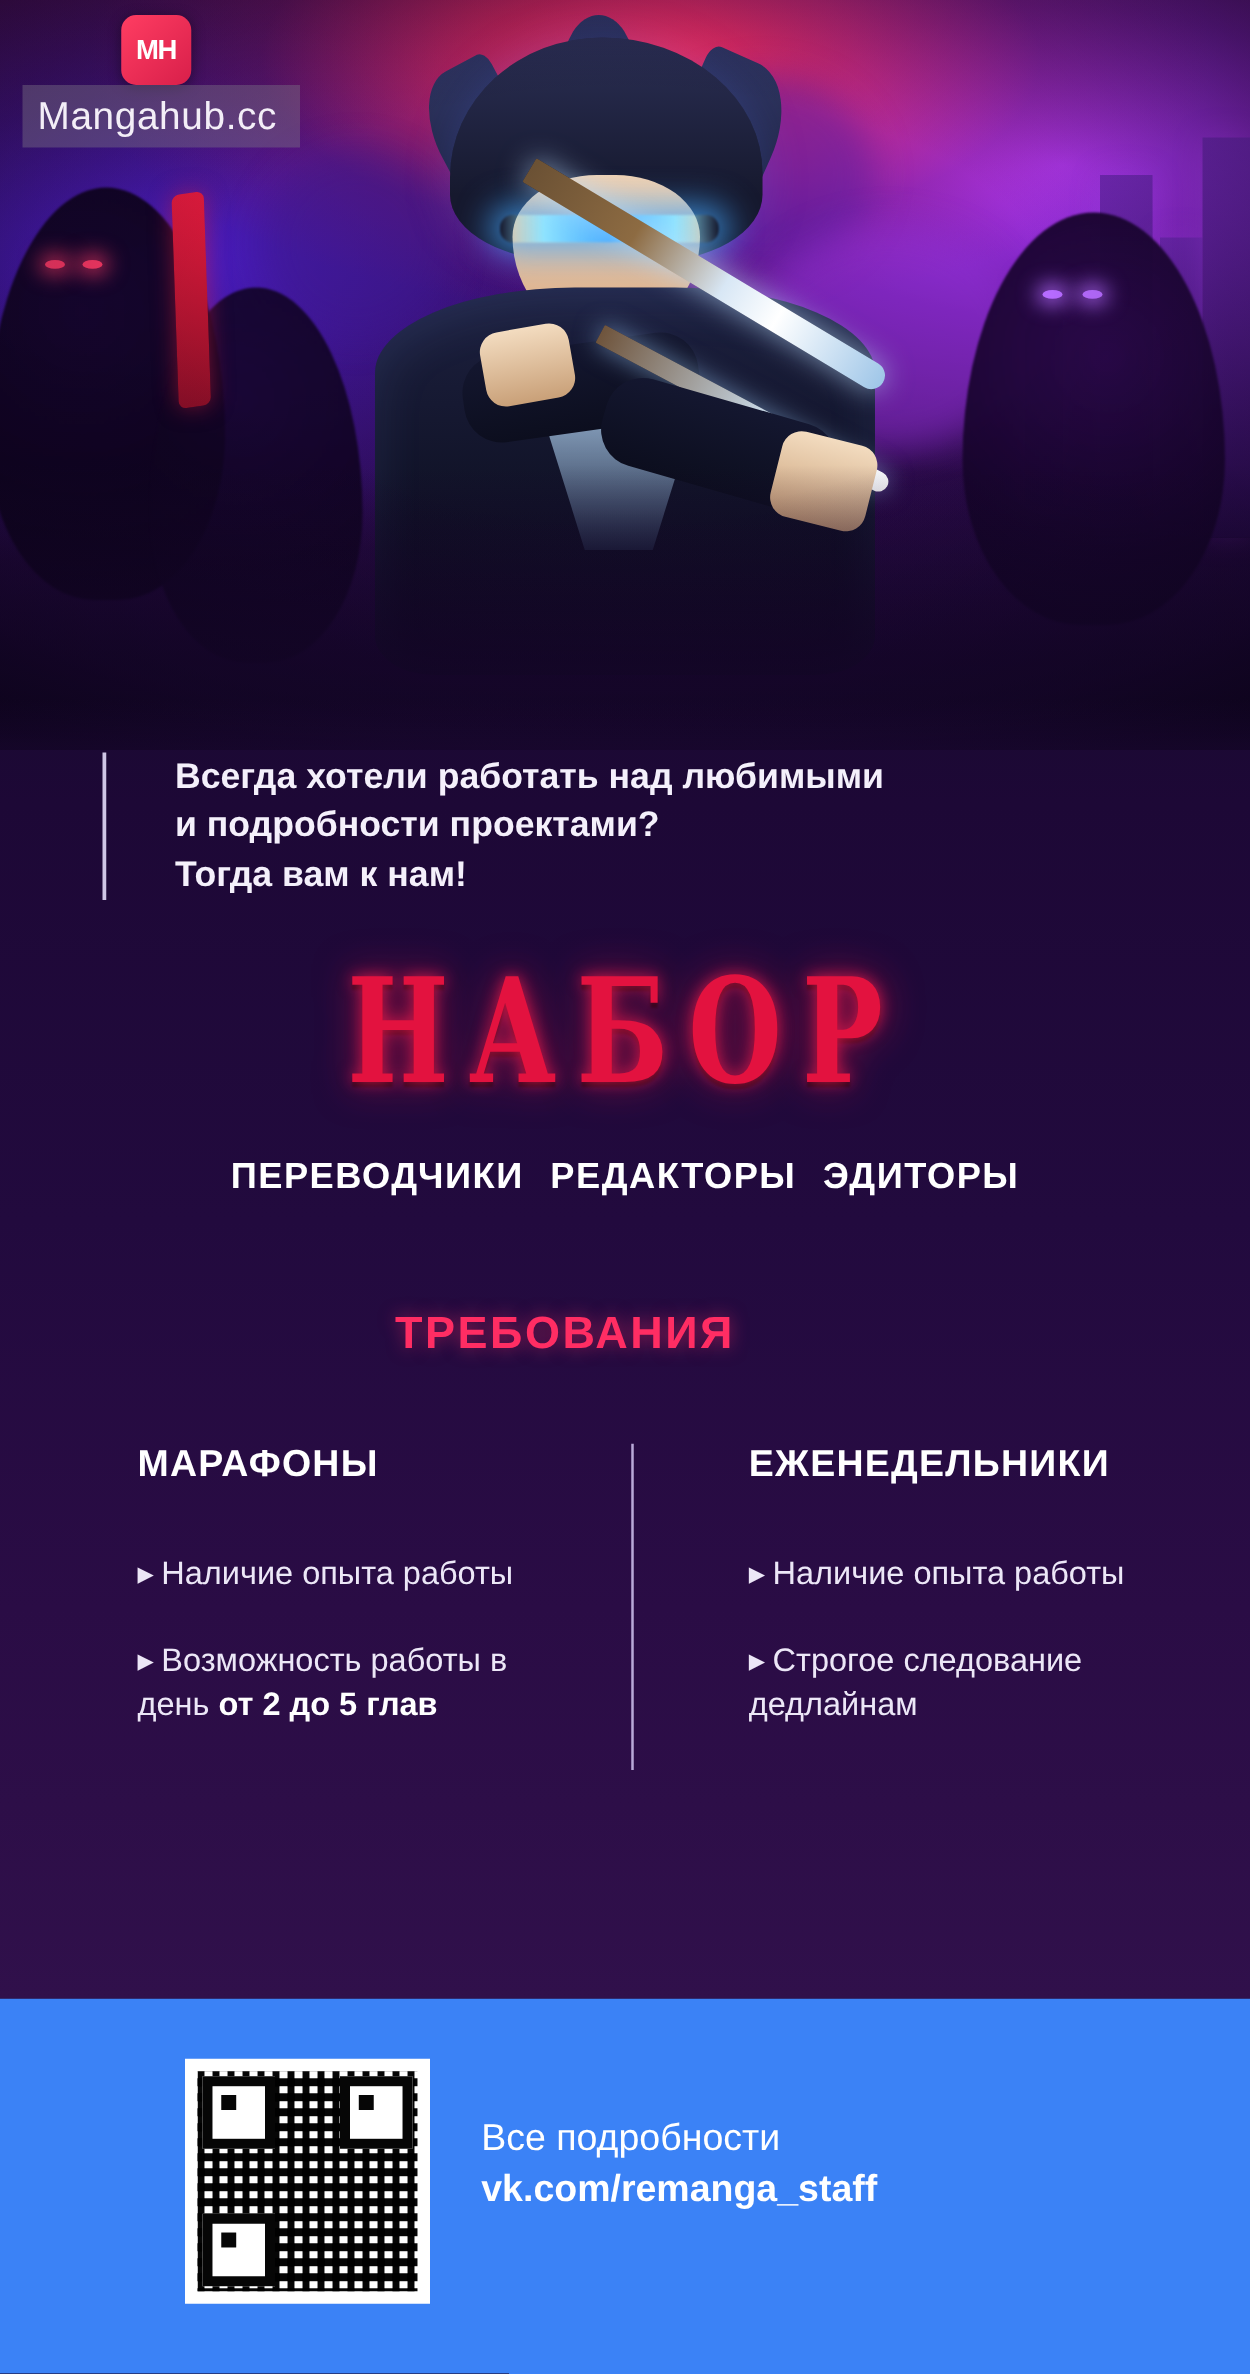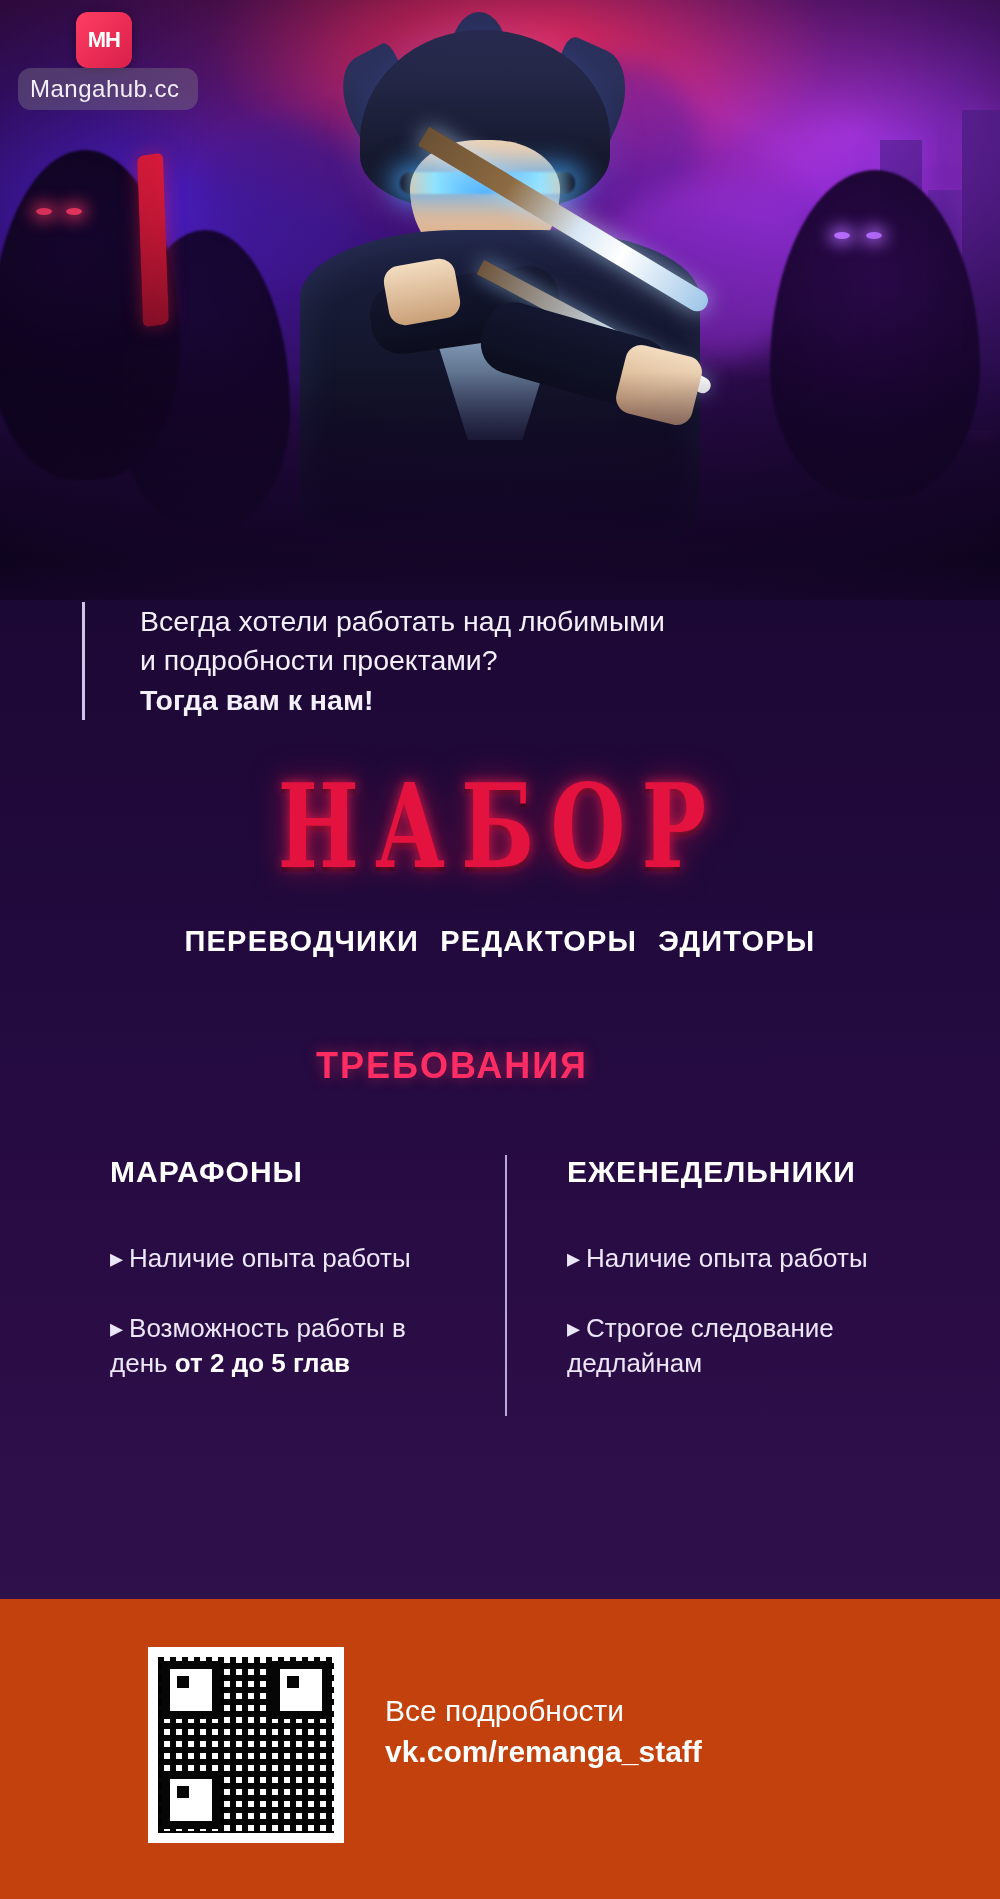--- a/index.html
+++ b/index.html
@@ -180,22 +180,22 @@
     font-weight: 700;
     font-size: 22px;
     letter-spacing: -1px;
     box-shadow: 0 2px 10px rgba(0,0,0,0.4);
   }
   .wm-text {
     margin-left: 8px;
     padding: 7px 18px 7px 12px;
     background: rgba(120,110,130,0.45);
     color: #f3eef7;
-    font-size: 24px;
-    border-radius: 13px;
+    font-size: 31px;
+    border-radius: 0;
     letter-spacing: .5px;
   }
 
   
   .content {
     position: absolute;
     left: 0; top: 560px;
     width: 1000px;
     height: 1039px;
     background: linear-gradient(180deg, rgba(27,9,51,0) 0%, #1d0836 8%, #220a3e 40%, #2a0c45 70%, #30104b 100%);
@@ -206,21 +206,21 @@
     left: 82px; top: 42px;
     width: 760px;
     padding-left: 55px;
     border-left: 3px solid #cfc6e6;
   }
   .intro p {
     margin: 0;
     color: #f4f0fb;
     font-size: 28.5px;
     line-height: 1.38;
-    font-weight: 400;
+    font-weight: 700;
   }
   .intro p.bold { font-weight: 700; }
 
   .nabor {
     position: absolute;
     left: 0; top: 215px;
     width: 1000px;
     text-align: center;
     font-family: "DejaVu Serif", serif;
     font-size: 86px;
@@ -259,21 +259,21 @@
   }
 
   .columns {
     position: absolute;
     left: 110px; top: 595px;
     width: 790px;
     display: flex;
     align-items: center;
   }
   .col { width: 50%; box-sizing: border-box; }
-  .col.right { padding-left: 60px; border-left: 2px solid #b9a9d8; }
+  .col.right { padding-left: 92px; border-left: 2px solid #b9a9d8; }
   .col h3 {
     margin: 0 0 52px 0;
     color: #ffffff;
     font-size: 30px;
     font-weight: 700;
     letter-spacing: 1px;
   }
   .bullet {
     color: #ece7f7;
     font-size: 26px;
@@ -283,21 +283,21 @@
   }
   .bullet .mark { color: #ece7f7; margin-right: 6px; }
   .bullet b { font-weight: 700; color: #ffffff; }
 
   
   .footer {
     position: absolute;
     left: 0; top: 1599px;
     width: 1000px;
     height: 300px;
-    background: #c2410c;
+    background: #3b82f6;
   }
   .qr {
     position: absolute;
     left: 148px; top: 48px;
     width: 196px; height: 196px;
     background: #ffffff;
     padding: 10px;
     box-sizing: border-box;
   }
   .qr-inner {

